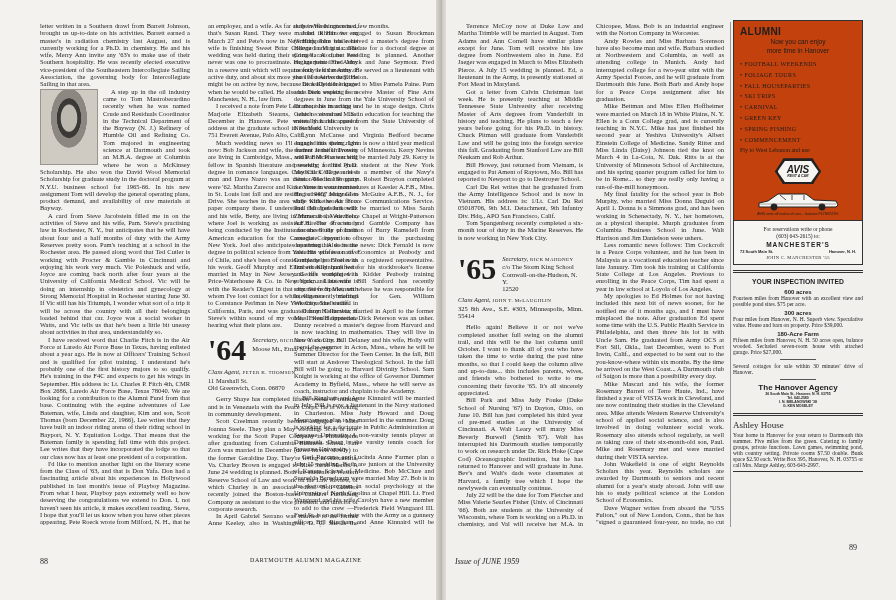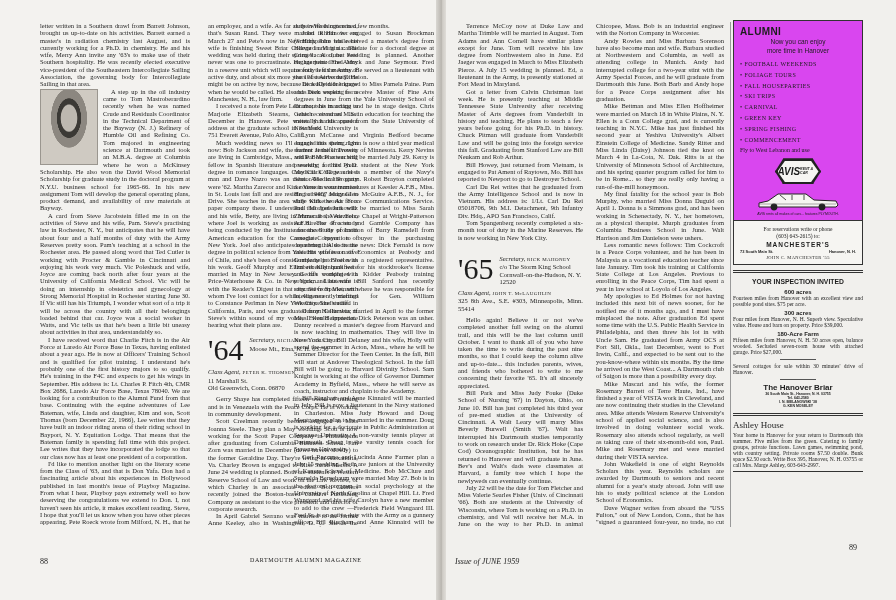--- a/index.html
+++ b/index.html
@@ -9,36 +9,36 @@
   .page.right{left:446px;width:450px;background:#f1f0ed;}
   .gutter{position:absolute;left:436px;top:0;width:12px;height:600px;background:linear-gradient(to right,#d9d7d2,#b9b6b0 45%,#cfccc6 55%,#e9e7e3);}
   .col{position:absolute;top:22px;font-size:6.5px;line-height:7.3px;text-align:justify;overflow:hidden;}
   .col p{margin:0;text-indent:8px;}
   .col p.noindent{text-indent:0;}
   .c1{left:40px;width:150px;height:505px;}
   .c2{left:208px;width:150px;height:505px;}
   .c4{left:455px;width:145px;height:505px;}
   .photo{float:left;width:56px;height:74px;margin:1px 5px 2px 0;background:radial-gradient(ellipse at 50% 38%,#bdb8b0 0 20%,#3b3935 22% 30%,#8c8780 31% 45%,#cfcac2 46%);border:1px solid #9a968f;}
   .classhead{margin:8px 0 4px 0;display:flex;align-items:flex-start;}
-  .classnum{font-size:30px;line-height:28px;font-weight:normal;margin-right:6px;font-family:"Liberation Serif",serif;}
+  .classnum{font-size:30px;line-height:28px;font-weight:bold;margin-right:6px;font-family:"Liberation Serif",serif;}
   .classinfo{font-size:6.5px;line-height:7.3px;text-align:left;}
   .agent{font-size:6.5px;line-height:7.3px;margin-bottom:4px;}
   .footer-left{position:absolute;left:40px;top:557px;font-size:8px;}
   .footer-mag{position:absolute;left:250px;top:557px;font-size:6px;letter-spacing:.6px;}
   .footer-issue{position:absolute;left:455px;top:557px;font-size:8px;font-style:italic;}
   .footer-right{position:absolute;left:849px;top:543px;font-size:8px;}
   .adcol{position:absolute;left:733px;top:20px;width:130px;}
-  .avis-ad{border:1px solid #333;padding:5px 6px 4px 6px;background:#d946ef;}
+  .avis-ad{border:1px solid #333;padding:5px 6px 4px 6px;background:#c2410c;}
   .alumni{font-family:"Liberation Sans",sans-serif;font-weight:bold;font-size:10px;letter-spacing:.4px;}
   .tag{font-family:"Liberation Sans",sans-serif;font-size:6.5px;text-align:center;line-height:8px;margin-top:1px;}
   .bullets{list-style:none;margin:4px 0 0 0;padding:0;font-size:6px;letter-spacing:.4px;line-height:10.8px;}
   .bullets li:before{content:"• ";}
   .fly{font-size:6px;margin-top:2px;}
   .avis-logo{width:44px;height:24px;margin:5px auto 0 auto;border:1.3px solid #222;clip-path:polygon(18% 0,82% 0,100% 50%,82% 100%,18% 100%,0 50%);background:#222;display:flex;align-items:center;justify-content:center;}
-  .avis-inner{width:41px;height:21px;background:#f6f5f2;clip-path:polygon(18% 0,82% 0,100% 50%,82% 100%,18% 100%,0 50%);display:flex;flex-direction:row;align-items:center;justify-content:center;}
+  .avis-inner{width:41px;height:21px;background:#f6f5f2;clip-path:polygon(18% 0,82% 0,100% 50%,82% 100%,18% 100%,0 50%);display:flex;flex-direction:column;align-items:center;justify-content:center;}
   .avis-word{font-family:"Liberation Sans",sans-serif;font-weight:bold;font-style:italic;font-size:10px;line-height:9px;}
   .avis-sub{font-family:"Liberation Sans",sans-serif;font-weight:bold;font-style:italic;font-size:3.5px;line-height:4px;}
   .car{display:block;margin:6px auto 0 auto;}
   .small{font-size:3.5px;text-align:center;font-family:"Liberation Sans",sans-serif;}
   .res{font-size:5.5px;text-align:center;margin-top:3px;line-height:7px;}
   .manch{font-family:"Liberation Sans",sans-serif;font-weight:bold;font-size:6.5px;letter-spacing:1px;text-align:center;margin-top:1px;}
   .addr{display:flex;justify-content:space-between;font-family:"Liberation Sans",sans-serif;font-size:4px;font-weight:bold;margin-top:1px;}
   .john{font-size:4.5px;text-align:center;letter-spacing:.4px;margin-top:1px;}
   .rule2{border-top:1px solid #333;border-bottom:1px solid #333;height:1px;margin:5px 0 4px 0;}
   .insp-title{font-family:"Liberation Sans",sans-serif;font-weight:bold;font-size:8px;text-align:center;transform:scaleX(.85);}
@@ -196,21 +196,21 @@
     <div class="insp-title">YOUR INSPECTION INVITED</div>
     <div class="acre">600 acres</div>
     <div class="desc">Fourteen miles from Hanover with an excellent view and possible pond sites. $75 per acre.</div>
     <div class="acre">300 acres</div>
     <div class="desc">Four miles from Hanover, N. H. Superb view. Speculative value. House and barn on property. Price $39,000.</div>
     <div class="acre">180-Acre Farm</div>
     <div class="desc">Fifteen miles from Hanover, N. H. 50 acres open, balance wooded. Secluded seven-room house with attached garage. Price $27,000.</div>
     <div class="shortrule"></div>
     <div class="desc">Several cottages for sale within 30 minutes' drive of Hanover.</div>
     <div class="shortrule"></div>
-    <div class="agency">The Hanover Briar</div>
+    <div class="agency">The Hanover Agency</div>
     <div class="agency-line">36 South Main St., Hanover, N. H. 03755</div>
     <div class="agency-line">Tel. 643-2580</div>
     <div class="agency-line">I. N. BIELANOWSKI '38</div>
     <div class="agency-line">G. KEN MOSELEY</div>
   </div>
 
   <div class="rule2"></div>
 
   <div>
     <div class="ashley">Ashley House</div>

